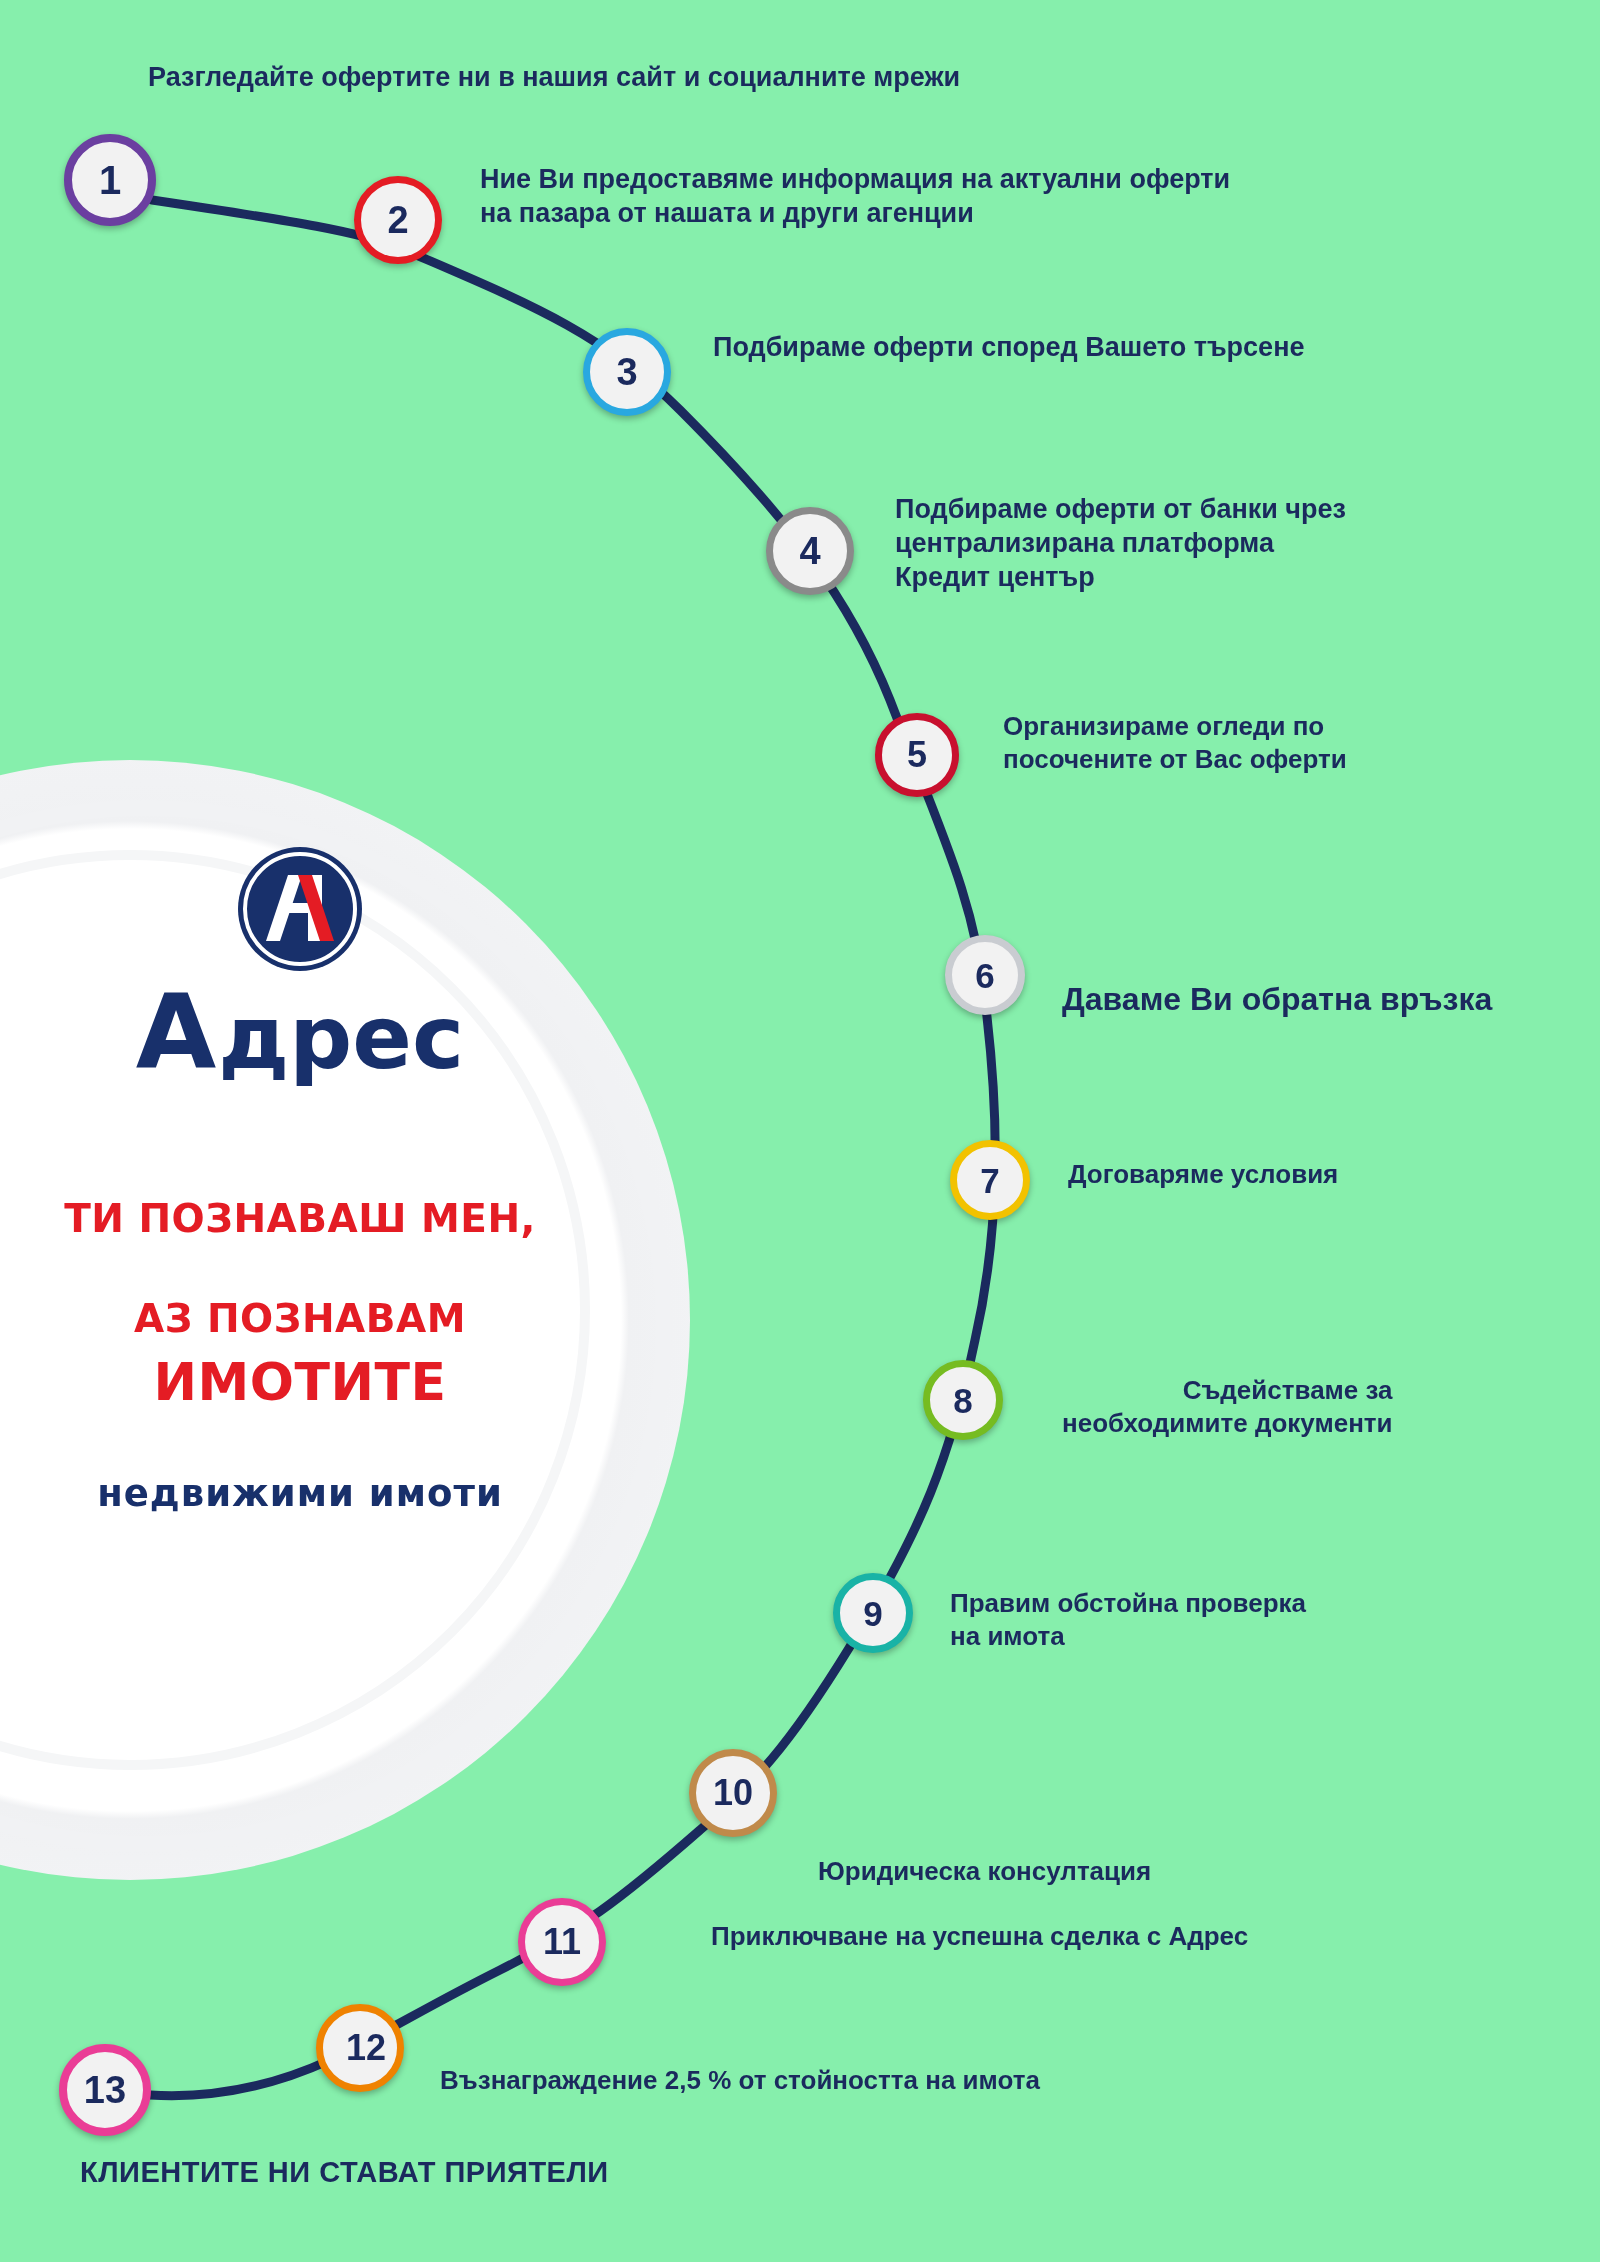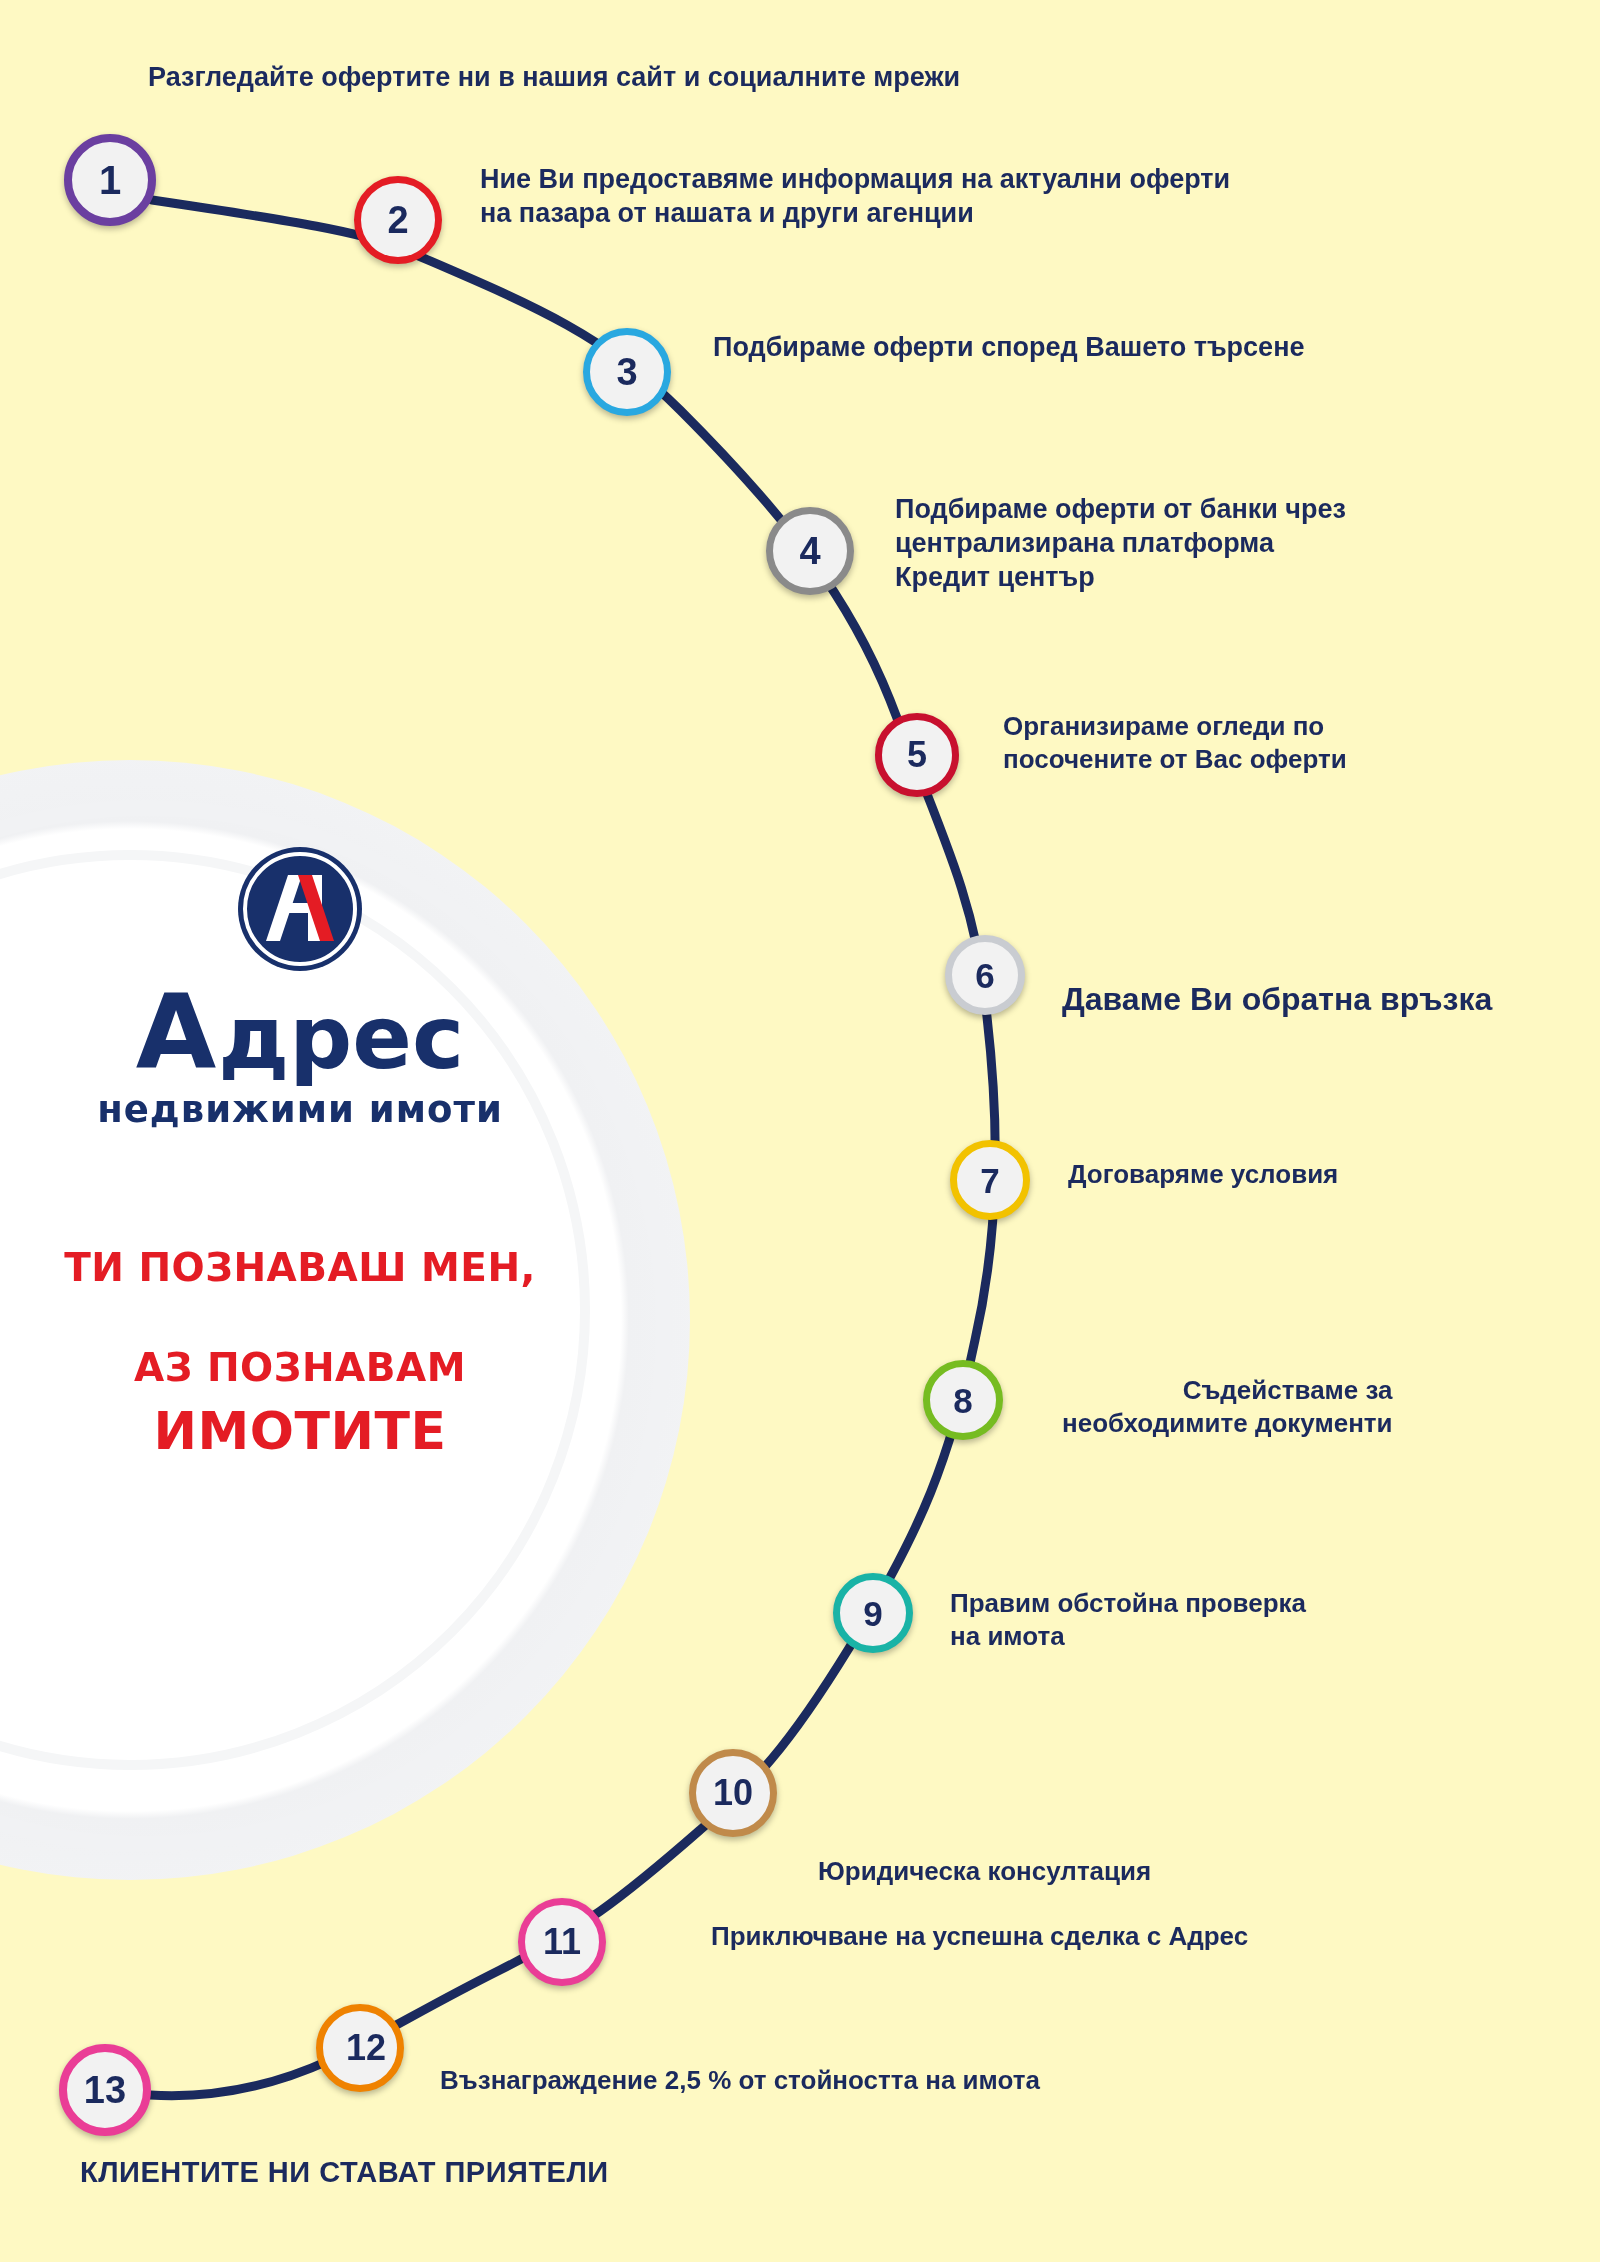--- a/index.html
+++ b/index.html
@@ -7,21 +7,21 @@
     padding: 0;
     background: #ffffff;
   }
   body {
     font-family: "Liberation Sans", sans-serif;
   }
   #canvas {
     position: relative;
     width: 1600px;
     height: 2262px;
-    background: #fef9c3;
+    background: #86efac;
     overflow: hidden;
   }
 
   
   .swoosh {
     position: absolute;
     border-radius: 50%;
     pointer-events: none;
   }
   .swoosh.a {
@@ -244,22 +244,22 @@
         <path d="M30 96 L52 30 L66 30 L44 96 Z" fill="#ffffff"></path>
         <rect x="50" y="58" width="34" height="10" fill="#ffffff"></rect>
         <path d="M72 30 L86 30 L86 96 L72 96 Z" fill="#ffffff"></path>
         <path d="M62 30 L76 30 L98 96 L84 96 Z" fill="#e41c24"></path>
       </svg>
     </div>
     <div id="logo-wordmark">
       <span class="word-a">А</span>
       <span class="word-rest">дрес</span>
     </div>
-    <div id="logo-sub">недвижими  имоти</div>
     <div id="slogan">
       <span>ТИ ПОЗНАВАШ МЕН,</span><br>
       <span>АЗ ПОЗНАВАМ</span>
       <span class="big">ИМОТИТЕ</span>
     </div>
+    <div id="logo-sub">недвижими  имоти</div>
   </div>
 
   <div id="bottom-caption">КЛИЕНТИТЕ НИ СТАВАТ ПРИЯТЕЛИ</div>
 </div>
 
 </body></html>

